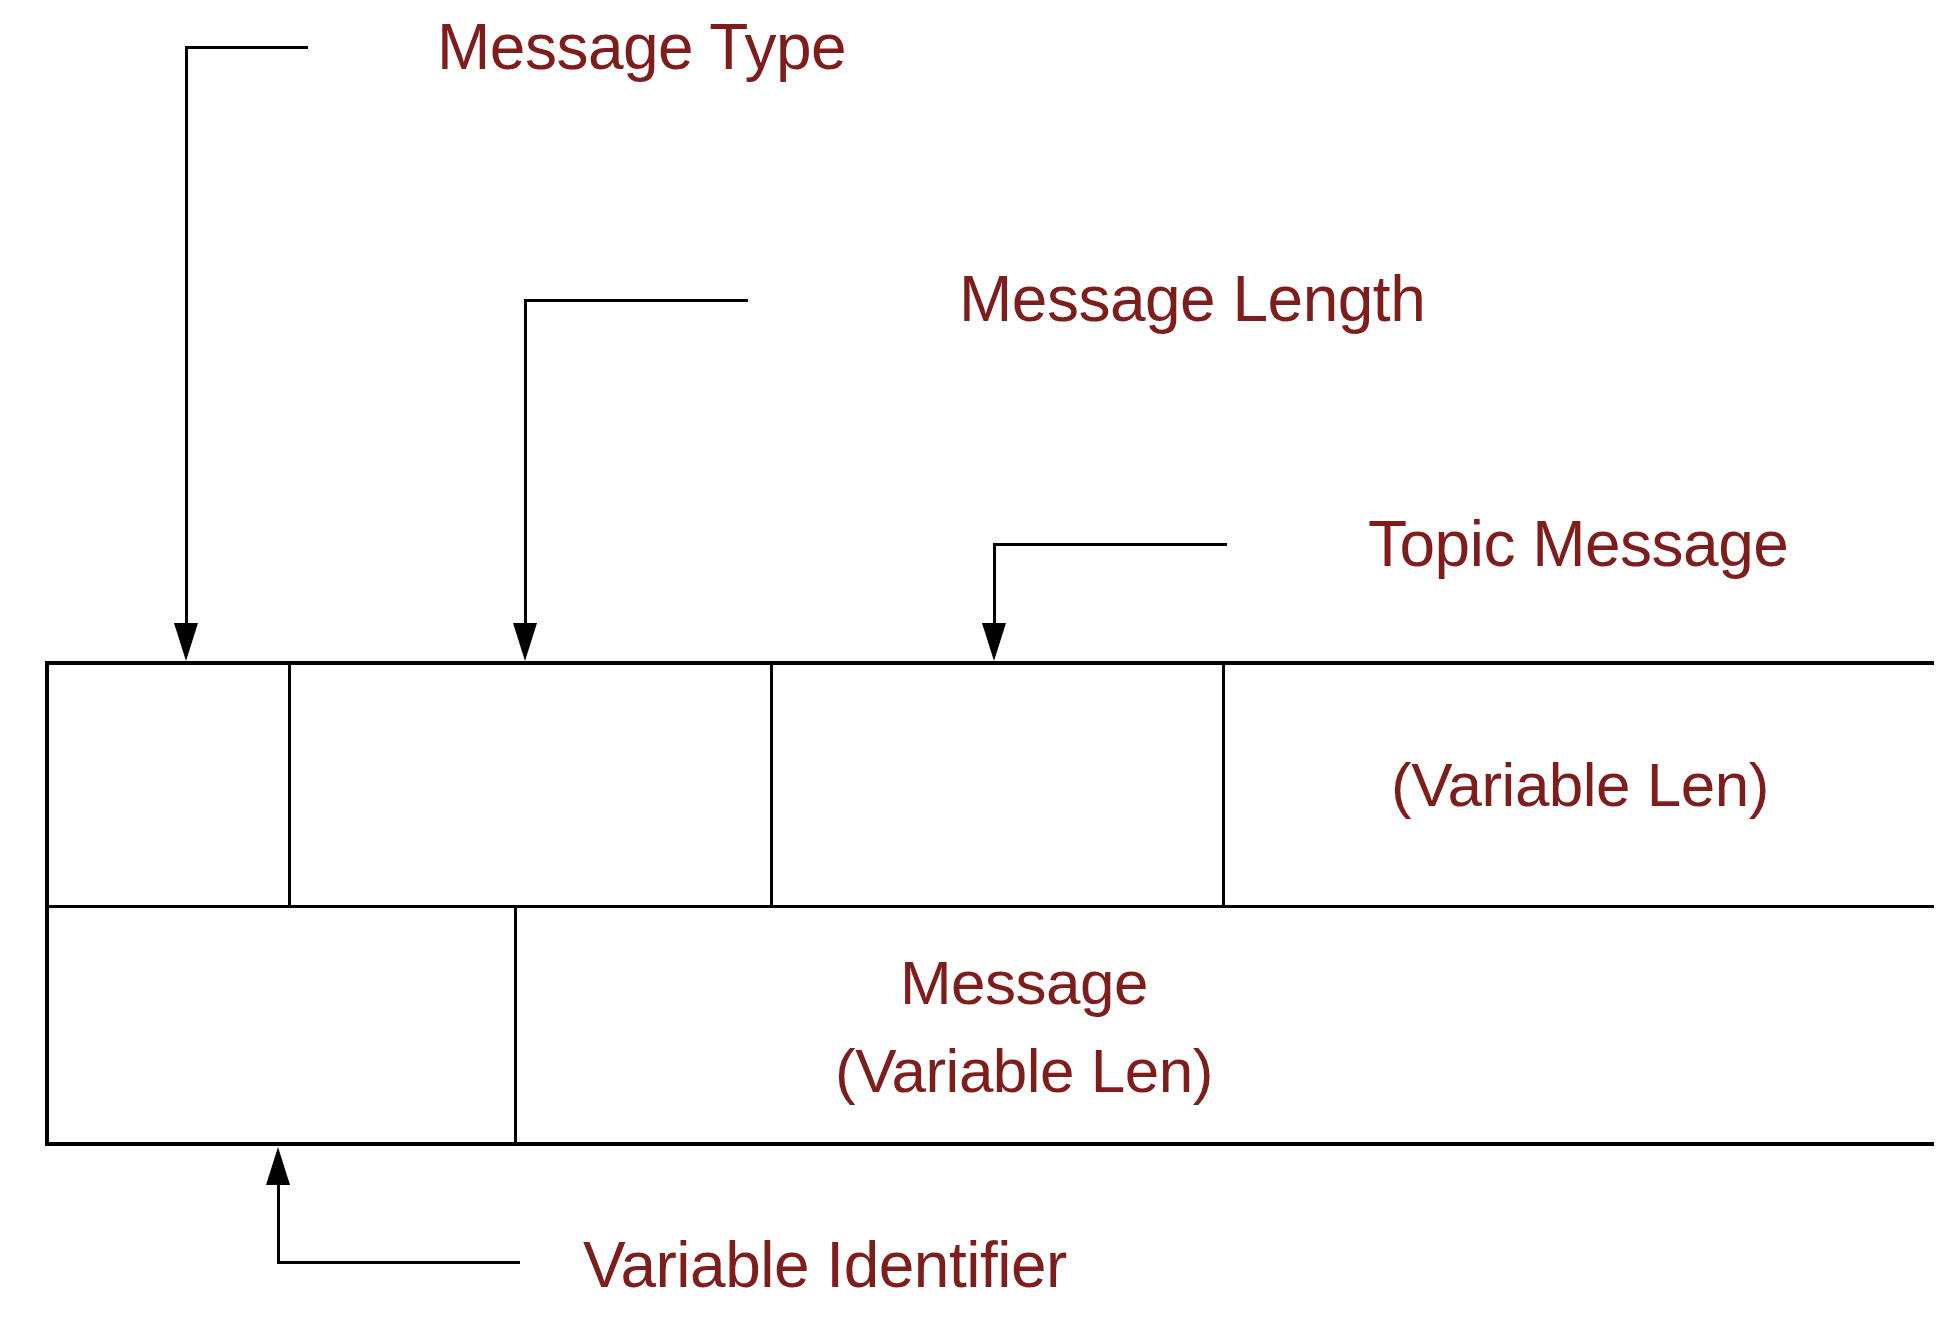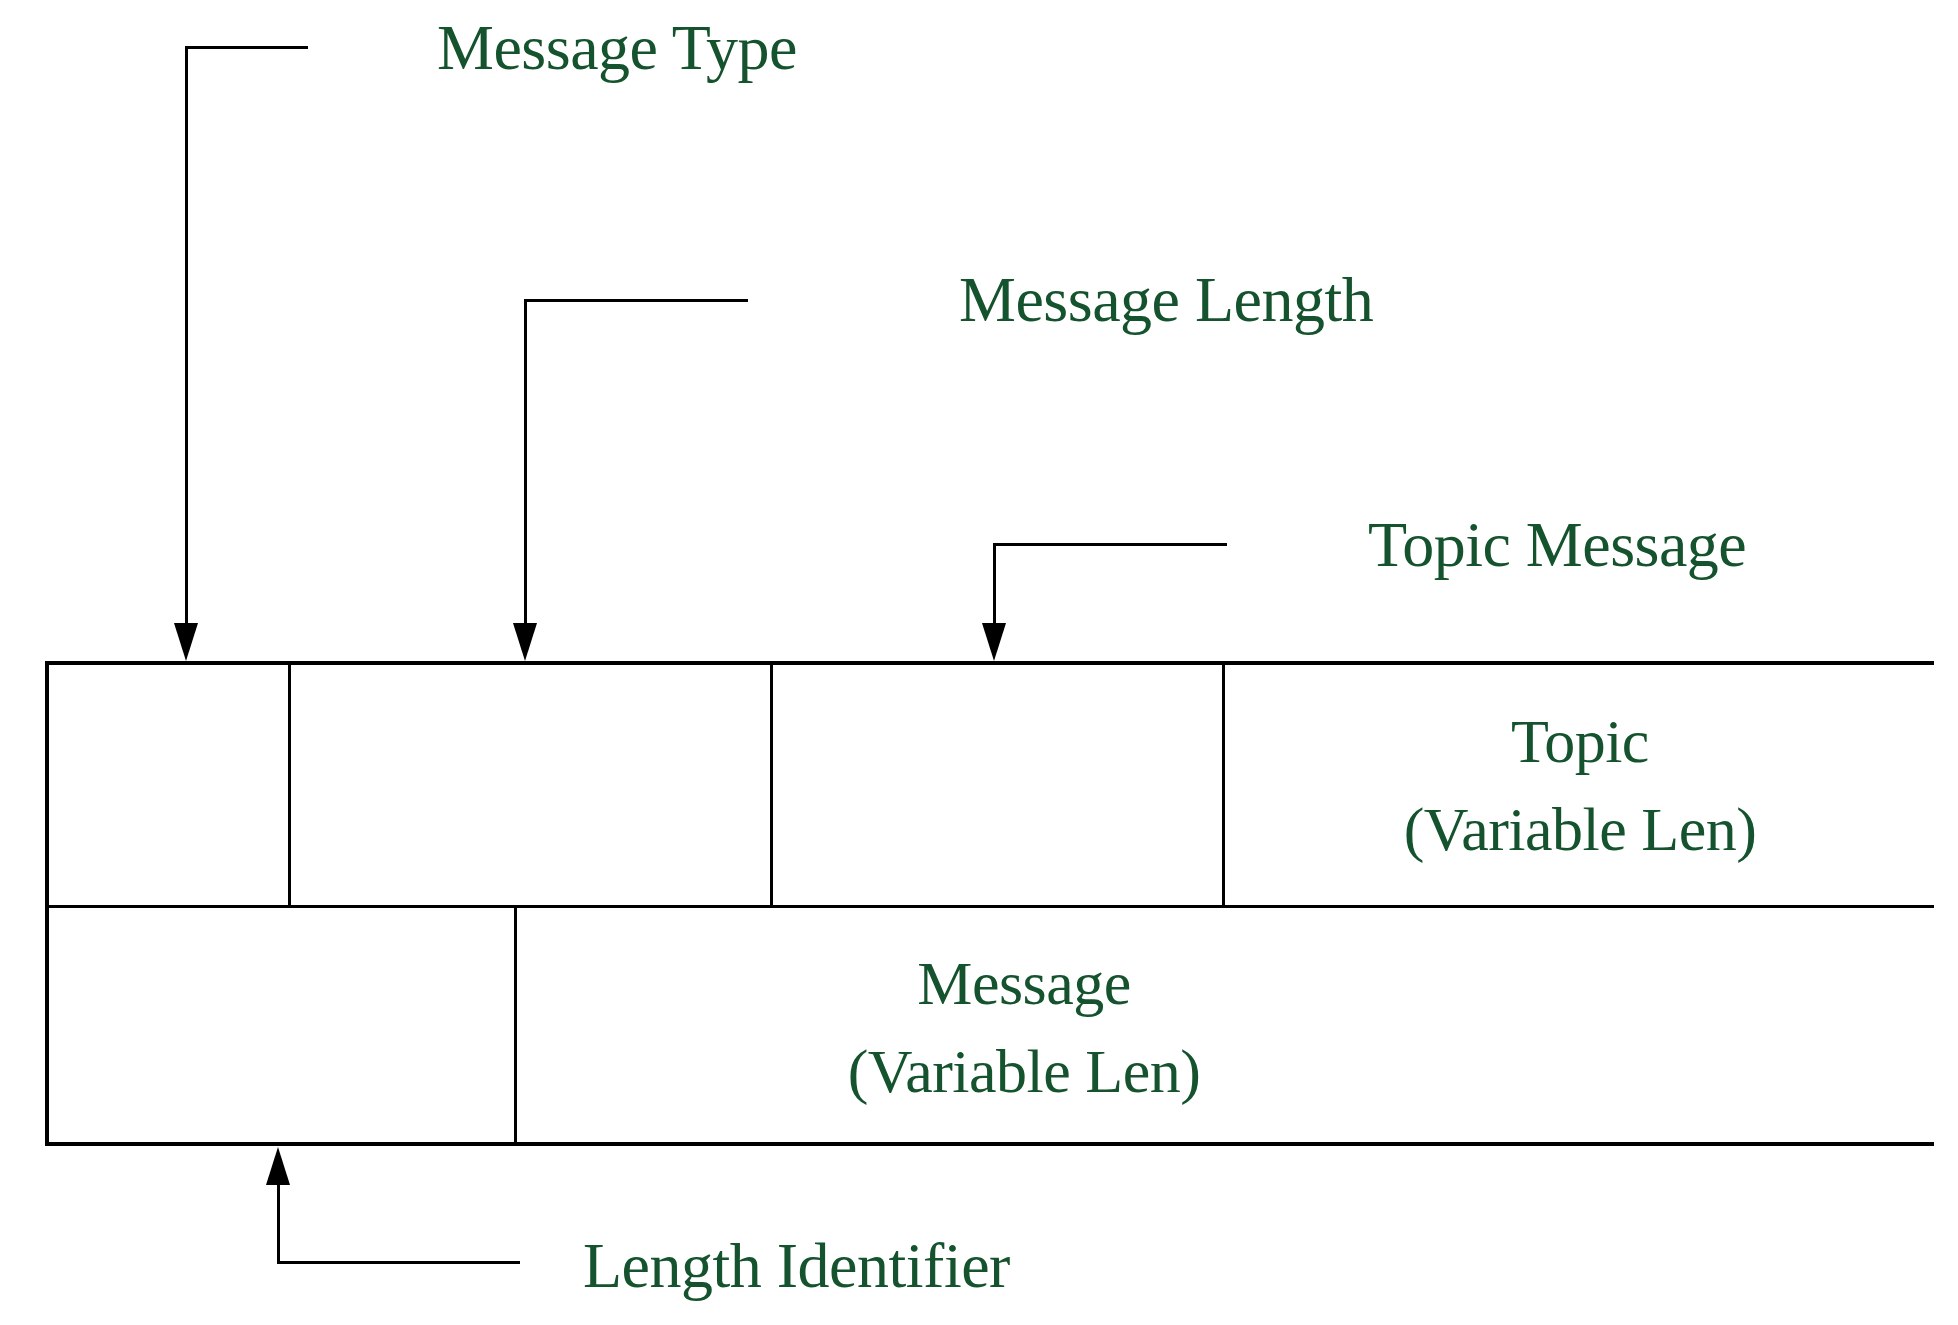--- a/index.html
+++ b/index.html
@@ -5,22 +5,22 @@
   html, body {
     margin: 0;
     padding: 0;
     background: #ffffff;
   }
   .canvas {
     position: relative;
     width: 1934px;
     height: 1325px;
     background: #ffffff;
-    font-family: Liberation Serif, serif;
-    color: #14532d;
+    font-family: Liberation Sans, sans-serif;
+    color: #7f1d1d;
     overflow: hidden;
   }
   
   .hline, .vline {
     position: absolute;
     background: #000000;
   }
   .hline { height: 3px; }
   .vline { width: 3px; }
   
@@ -119,36 +119,35 @@
     <div class="callout-label" style="left:1368px; top:545px;">Topic Message</div>
   </div>
 
   <div class="packet-table">
     <div class="prow row1">
       <div class="pcell" style="width:242px;"></div>
       <div class="pcell" style="width:482px;"></div>
       <div class="pcell" style="width:452px;"></div>
       <div class="pcell last">
         <div class="cell-label">
-          <span>Topic</span>
           <span>(Variable Len)</span>
         </div>
       </div>
     </div>
     <div class="prow row2">
       <div class="pcell" style="width:468px;"></div>
       <div class="pcell last"></div>
     </div>
   </div>
 
   <div class="cell-label floating">
     <span>Message</span>
     <span>(Variable Len)</span>
   </div>
 
   <div>
     <div class="arrow-up" style="left: 266px; top: 1147px; border-bottom-color: rgb(0, 0, 0);"></div>
     <div class="vline" style="left: 277px; top: 1183px; height: 81px; background: rgb(0, 0, 0);"></div>
     <div class="hline" style="left: 277px; top: 1261px; width: 243px; background: rgb(0, 0, 0);"></div>
-    <div class="callout-label" style="left:583px; top:1266px;">Length Identifier</div>
+    <div class="callout-label" style="left:583px; top:1266px;">Variable Identifier</div>
   </div>
 
 </div>
 
 </body></html>

